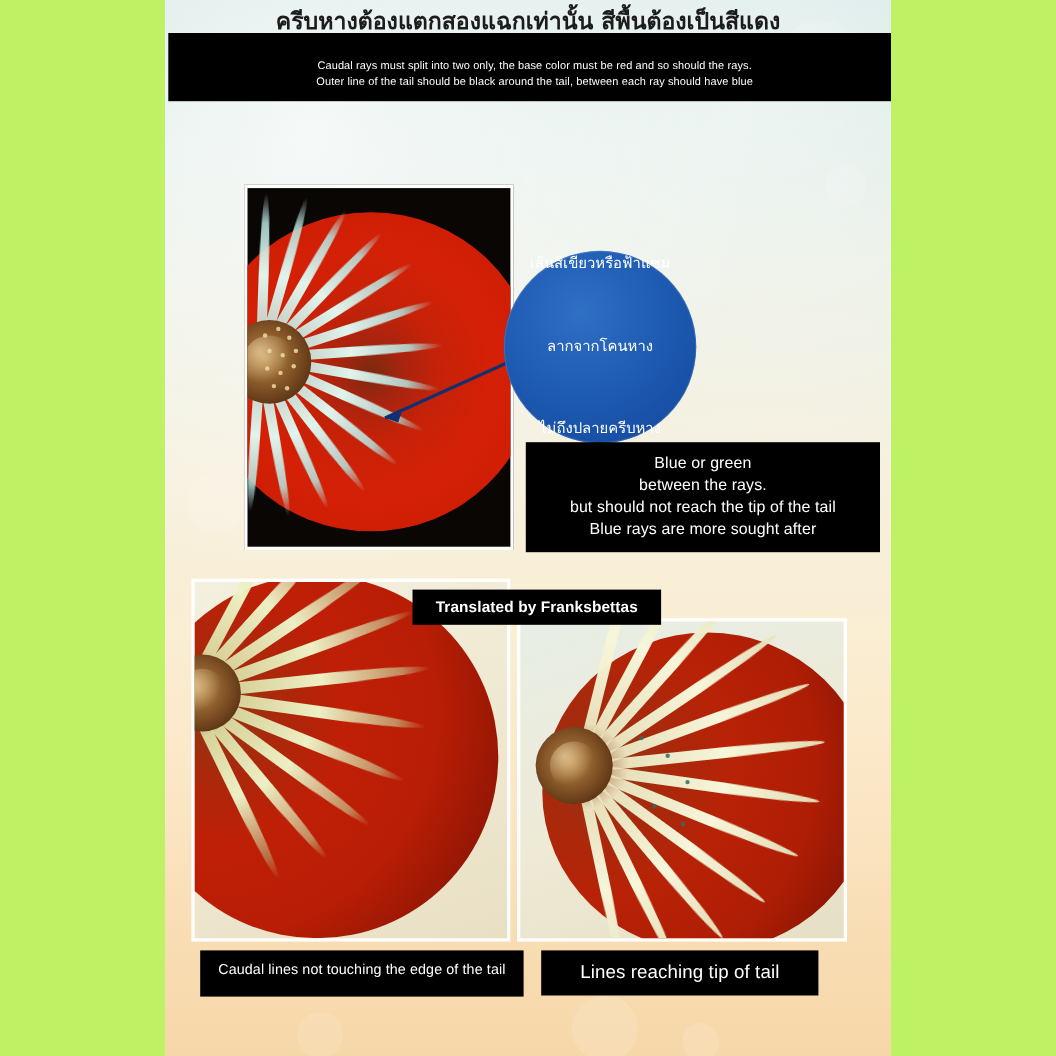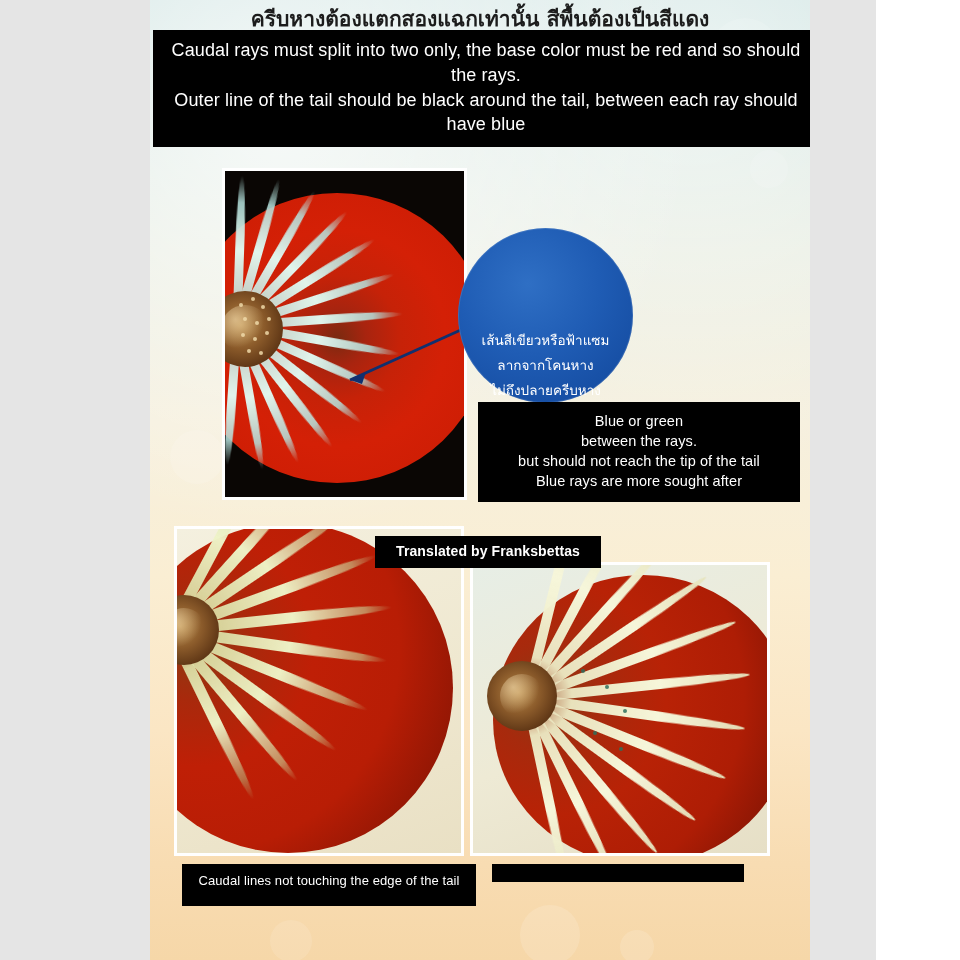--- a/index.html
+++ b/index.html
@@ -8,23 +8,23 @@
     background: #ffffff;
   }
   body {
     width: 960px;
     height: 960px;
     font-family: "Liberation Sans", sans-serif;
     overflow: hidden;
   }
   #page {
     position: relative;
-    width: 876px;
+    width: 960px;
     height: 960px;
-    background: #e5e5e5;
+    background: #bef264;
   }
   
   #poster {
     position: absolute;
     left: 150px;
     top: 0px;
     width: 660px;
     height: 960px;
     overflow: hidden;
     background:
@@ -69,22 +69,22 @@
     font-weight: bold;
     font-family: "DejaVu Sans", sans-serif;
     white-space: nowrap;
     overflow: hidden;
   }
 
   #caption-top {
     left: 3px;
     top: 30px;
     width: 654px;
-    padding: 8px 6px 10px 6px;
-    font-size: 18px;
+    padding: 24px 6px 10px 6px;
+    font-size: 10px;
   }
 
   
   #photo-main {
     position: absolute;
     left: 72px;
     top: 168px;
     width: 245px;
     height: 332px;
     border: 3px solid #ffffff;
@@ -154,21 +154,21 @@
     left: 308px;
     top: 228px;
     width: 175px;
     height: 175px;
     border-radius: 50%;
     background: radial-gradient(circle at 40% 32%, #2f6fc4 0%, #1f5cb4 45%, #11469a 100%);
     color: #ffffff;
     display: flex;
     flex-direction: column;
     align-items: center;
-    justify-content: flex-end;
+    justify-content: space-between;
     text-align: center;
     font-family: "DejaVu Sans", sans-serif;
     font-size: 13.5px;
     line-height: 1.85;
     box-shadow: 0 0 0 1px rgba(255,255,255,0.12) inset;
   }
   #blue-circle div { white-space: nowrap; }
 
   #pointer-line {
     position: absolute;
@@ -365,16 +365,17 @@
 
     <div id="caption-translated" class="caption-box">
       <div>Translated by Franksbettas</div>
     </div>
 
     <div id="caption-left" class="caption-box">
       <div>Caudal lines not touching the edge of the tail</div>
     </div>
 
     <div id="caption-right" class="caption-box">
+      <div>Lines reaching tip of tail</div>
     </div>
 
   </div>
 </div>
 
 </body></html>

